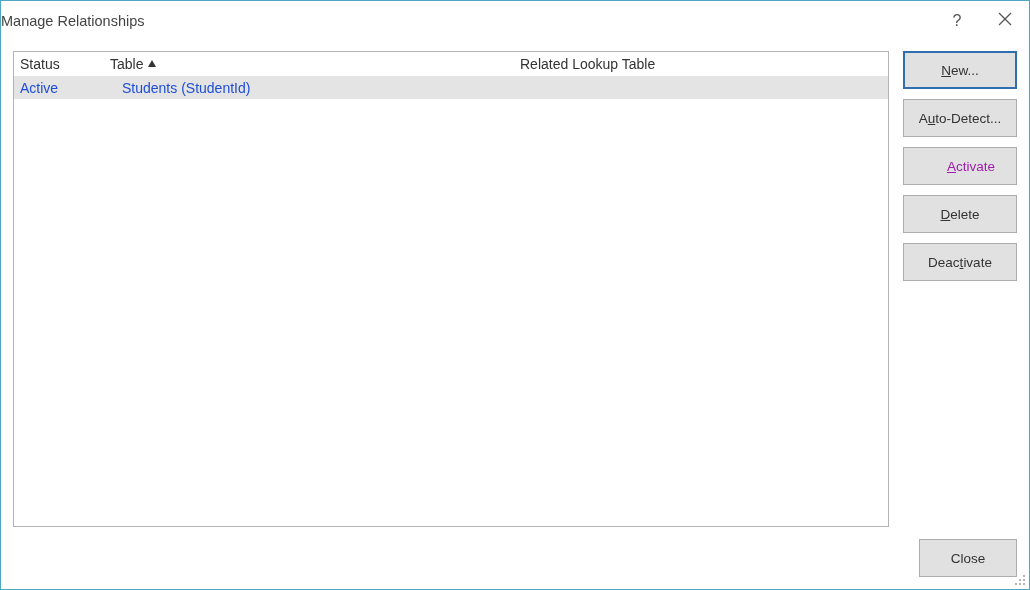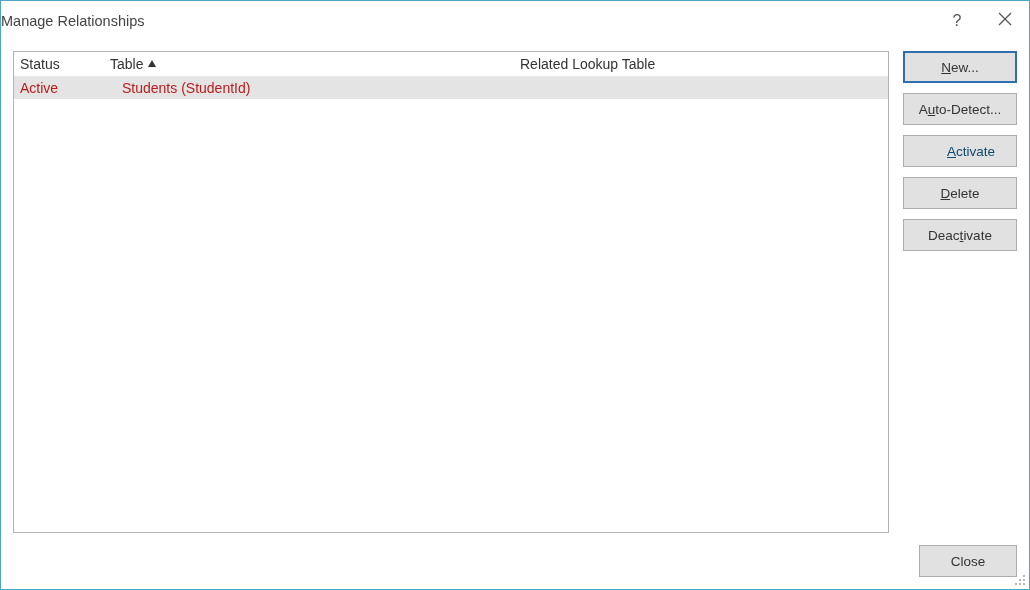--- a/index.html
+++ b/index.html
@@ -74,59 +74,59 @@
     gap: 4px;
     cursor: pointer;
   }
   .list-rows {
     flex: 1 1 auto;
     overflow: auto;
   }
   .list-row {
     display: flex;
     font-size: 14px;
-    color: #b91c1c;
+    color: #1d4ed8;
   }
   .list-row.selected { background: #e4e4e4; }
   .list-row .cell { padding: 3px 6px; }
 
   .col-status, .cell-status { width: 90px; flex: 0 0 90px; }
   .col-table,  .cell-table  { width: 398px; flex: 0 0 398px; }
   .col-related,.cell-related{ flex: 1 1 auto; margin-left: 12px; }
 
   .sort-arrow svg { width: 10px; height: 10px; }
   .sort-arrow svg polygon { fill: #333; }
 
   .side-buttons {
     width: 114px;
     flex: 0 0 114px;
     display: flex;
     flex-direction: column;
     gap: 10px;
   }
   .btn {
-    height: 32px;
+    height: 38px;
     border: 1px solid #adadad;
     background: #e1e1e1;
     color: #333;
     font-family: inherit;
     font-size: 13.5px;
     cursor: pointer;
     padding: 0 6px;
     text-align: center;
     display: flex;
     align-items: center;
     justify-content: center;
   }
   .btn.primary {
     border: 2px solid #2f6fb0;
     background: #e1e1e1;
   }
   .btn:disabled {
-    color: #0c4a6e;
+    color: #a21caf;
     cursor: default;
     padding-left: 28px;
   }
   .access-key { text-decoration: underline; }
 
   .footer {
     display: flex;
     justify-content: flex-end;
     padding: 0 12px 12px 12px;
   }

